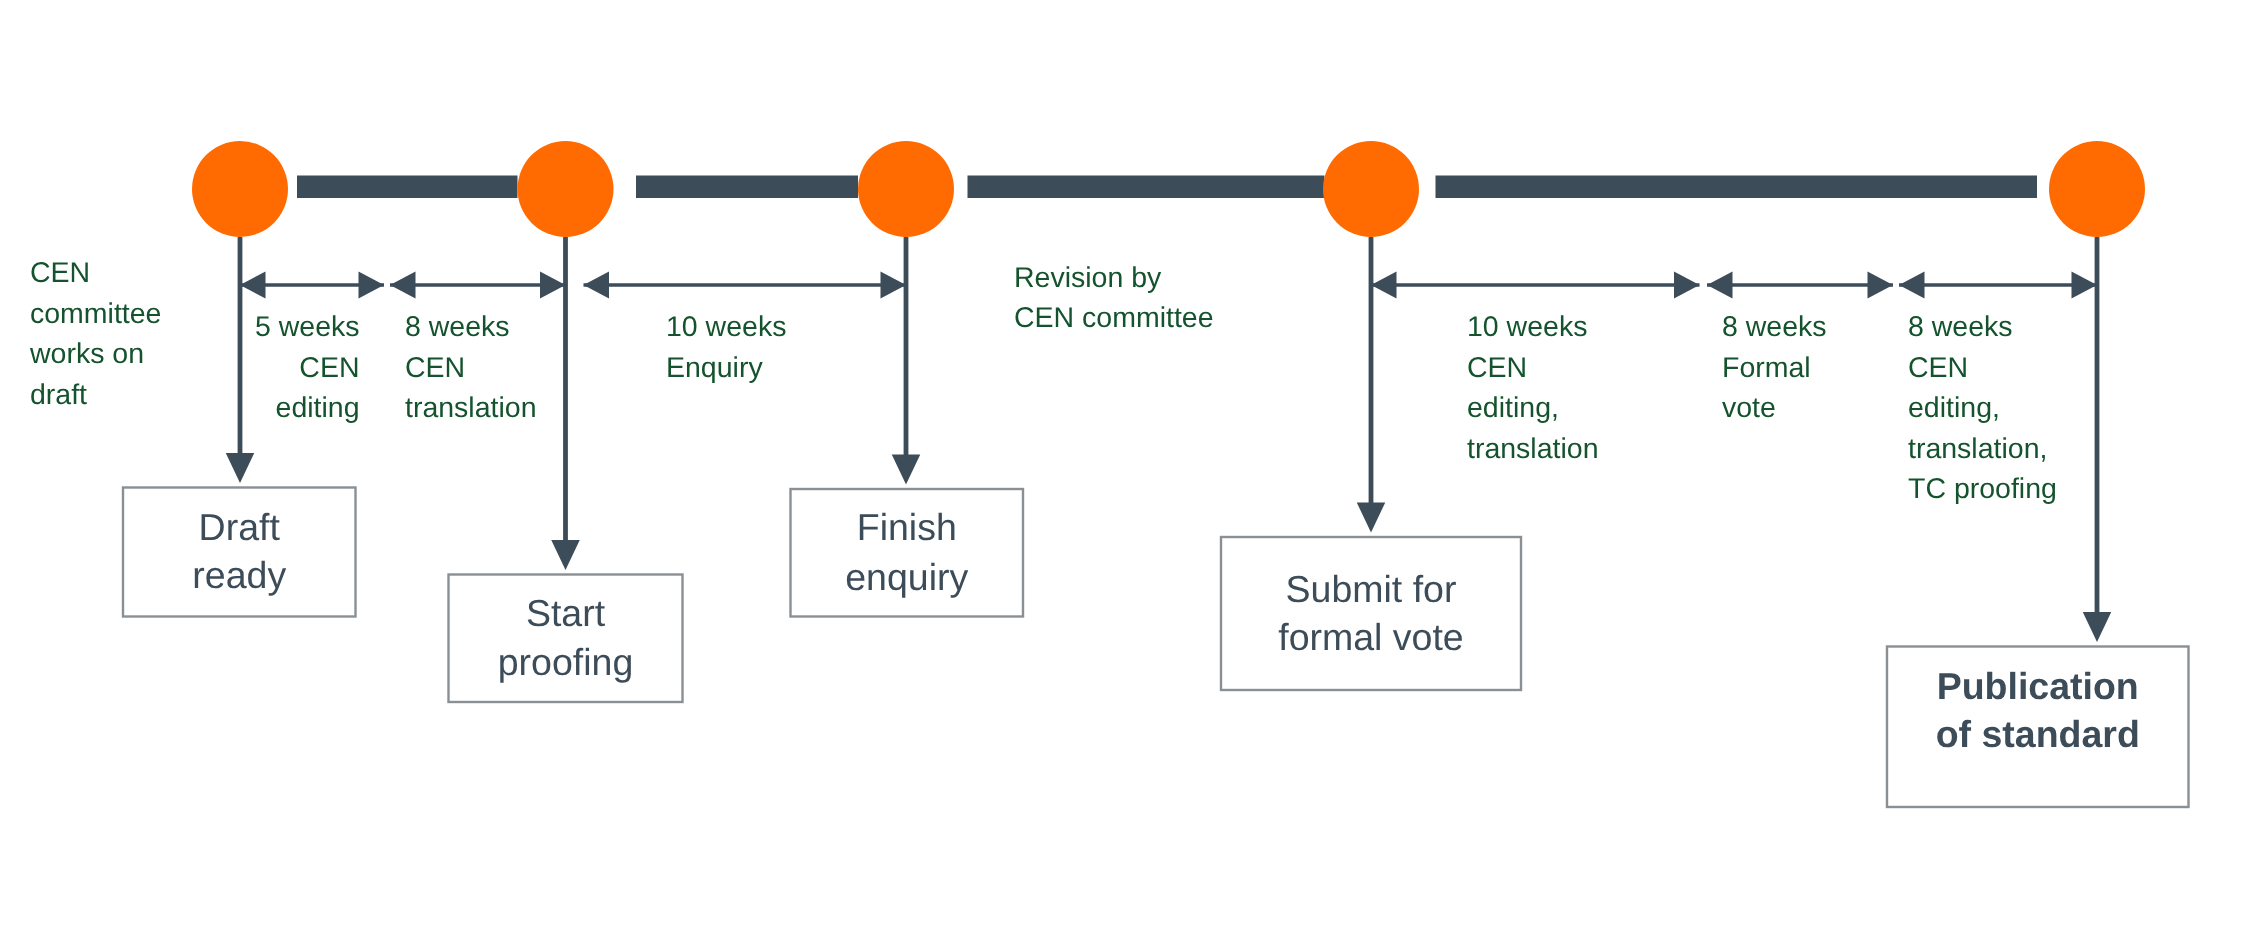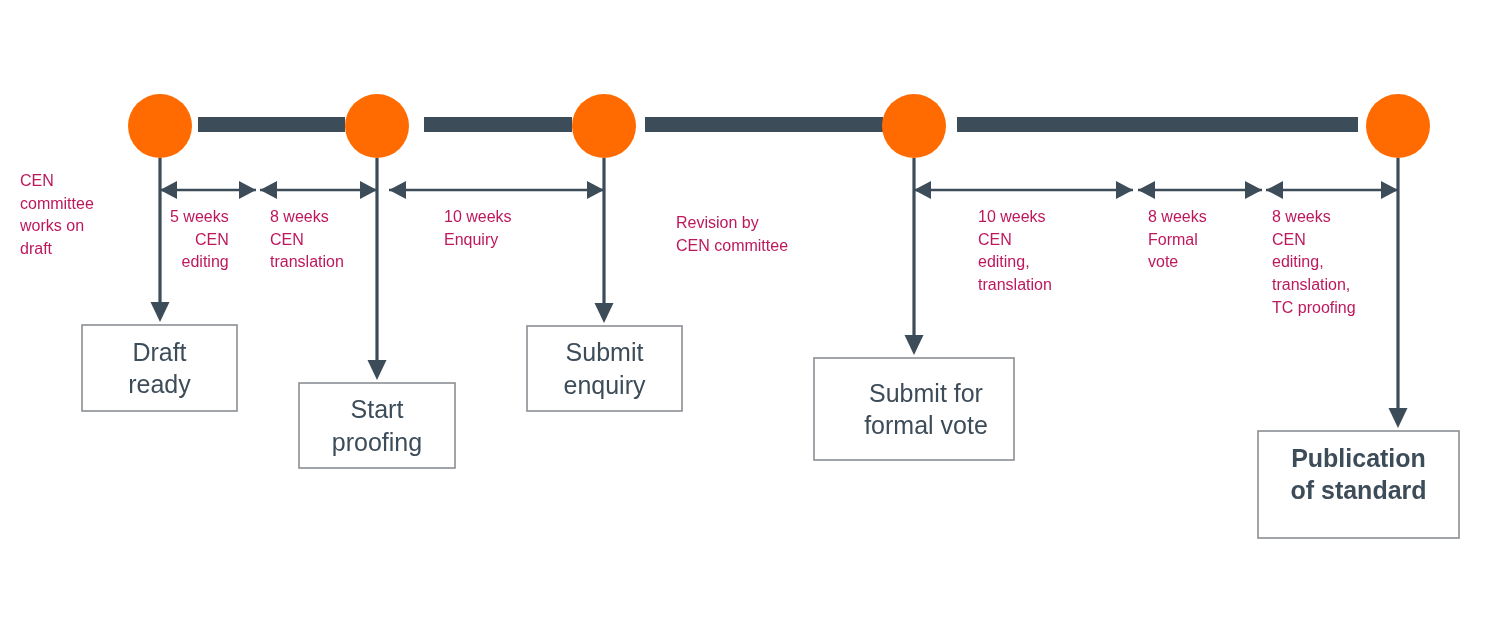--- a/index.html
+++ b/index.html
@@ -36,22 +36,22 @@
     stroke-width: 1.6;
   }
   .txt {
     position: absolute;
     color: #3D4C59;
     font-family: "Liberation Sans", "DejaVu Sans", sans-serif;
     white-space: pre-line;
     line-height: 1.42;
   }
   .caption {
-    font-size: 16px;
-    color: #be185d;
+    font-size: 19px;
+    color: #14532d;
   }
   .boxlabel {
     position: absolute;
     display: flex;
     align-items: center;
     justify-content: center;
     text-align: center;
     font-size: 25px;
     color: #3D4C59;
     white-space: pre-line;
@@ -140,29 +140,29 @@
 CEN
 editing,
 translation,
 TC proofing</div>
     </div>
   <div id="g-captions">
       <div class="txt caption" style="left: 20px; top: 170px;">CEN
 committee
 works on
 draft</div>
-      <div class="txt caption" style="left: 676px; top: 173px; margin-top: 39px;">Revision by
+      <div class="txt caption" style="left: 676px; top: 173px;">Revision by
 CEN committee</div>
     </div>
   <div id="g-box-labels">
       <div class="boxlabel" style="left: 82px; top: 325px; width: 155px; height: 86px;">Draft
 ready</div>
       <div class="boxlabel" style="left: 299px; top: 383px; width: 156px; height: 85px;">Start
 proofing</div>
-      <div class="boxlabel" style="left: 527px; top: 326px; width: 155px; height: 85px;">Submit
+      <div class="boxlabel" style="left: 527px; top: 326px; width: 155px; height: 85px;">Finish
 enquiry</div>
-      <div class="boxlabel" style="left: 814px; top: 358px; width: 200px; height: 102px; margin-left: 12px;">Submit for
+      <div class="boxlabel" style="left: 814px; top: 358px; width: 200px; height: 102px;">Submit for
 formal vote</div>
       <div class="boxlabel" style="left: 1258px; top: 431px; width: 201px; height: 86px; font-weight: bold;">Publication
 of standard</div>
     </div>
 
 </div>
 
 </body></html>

